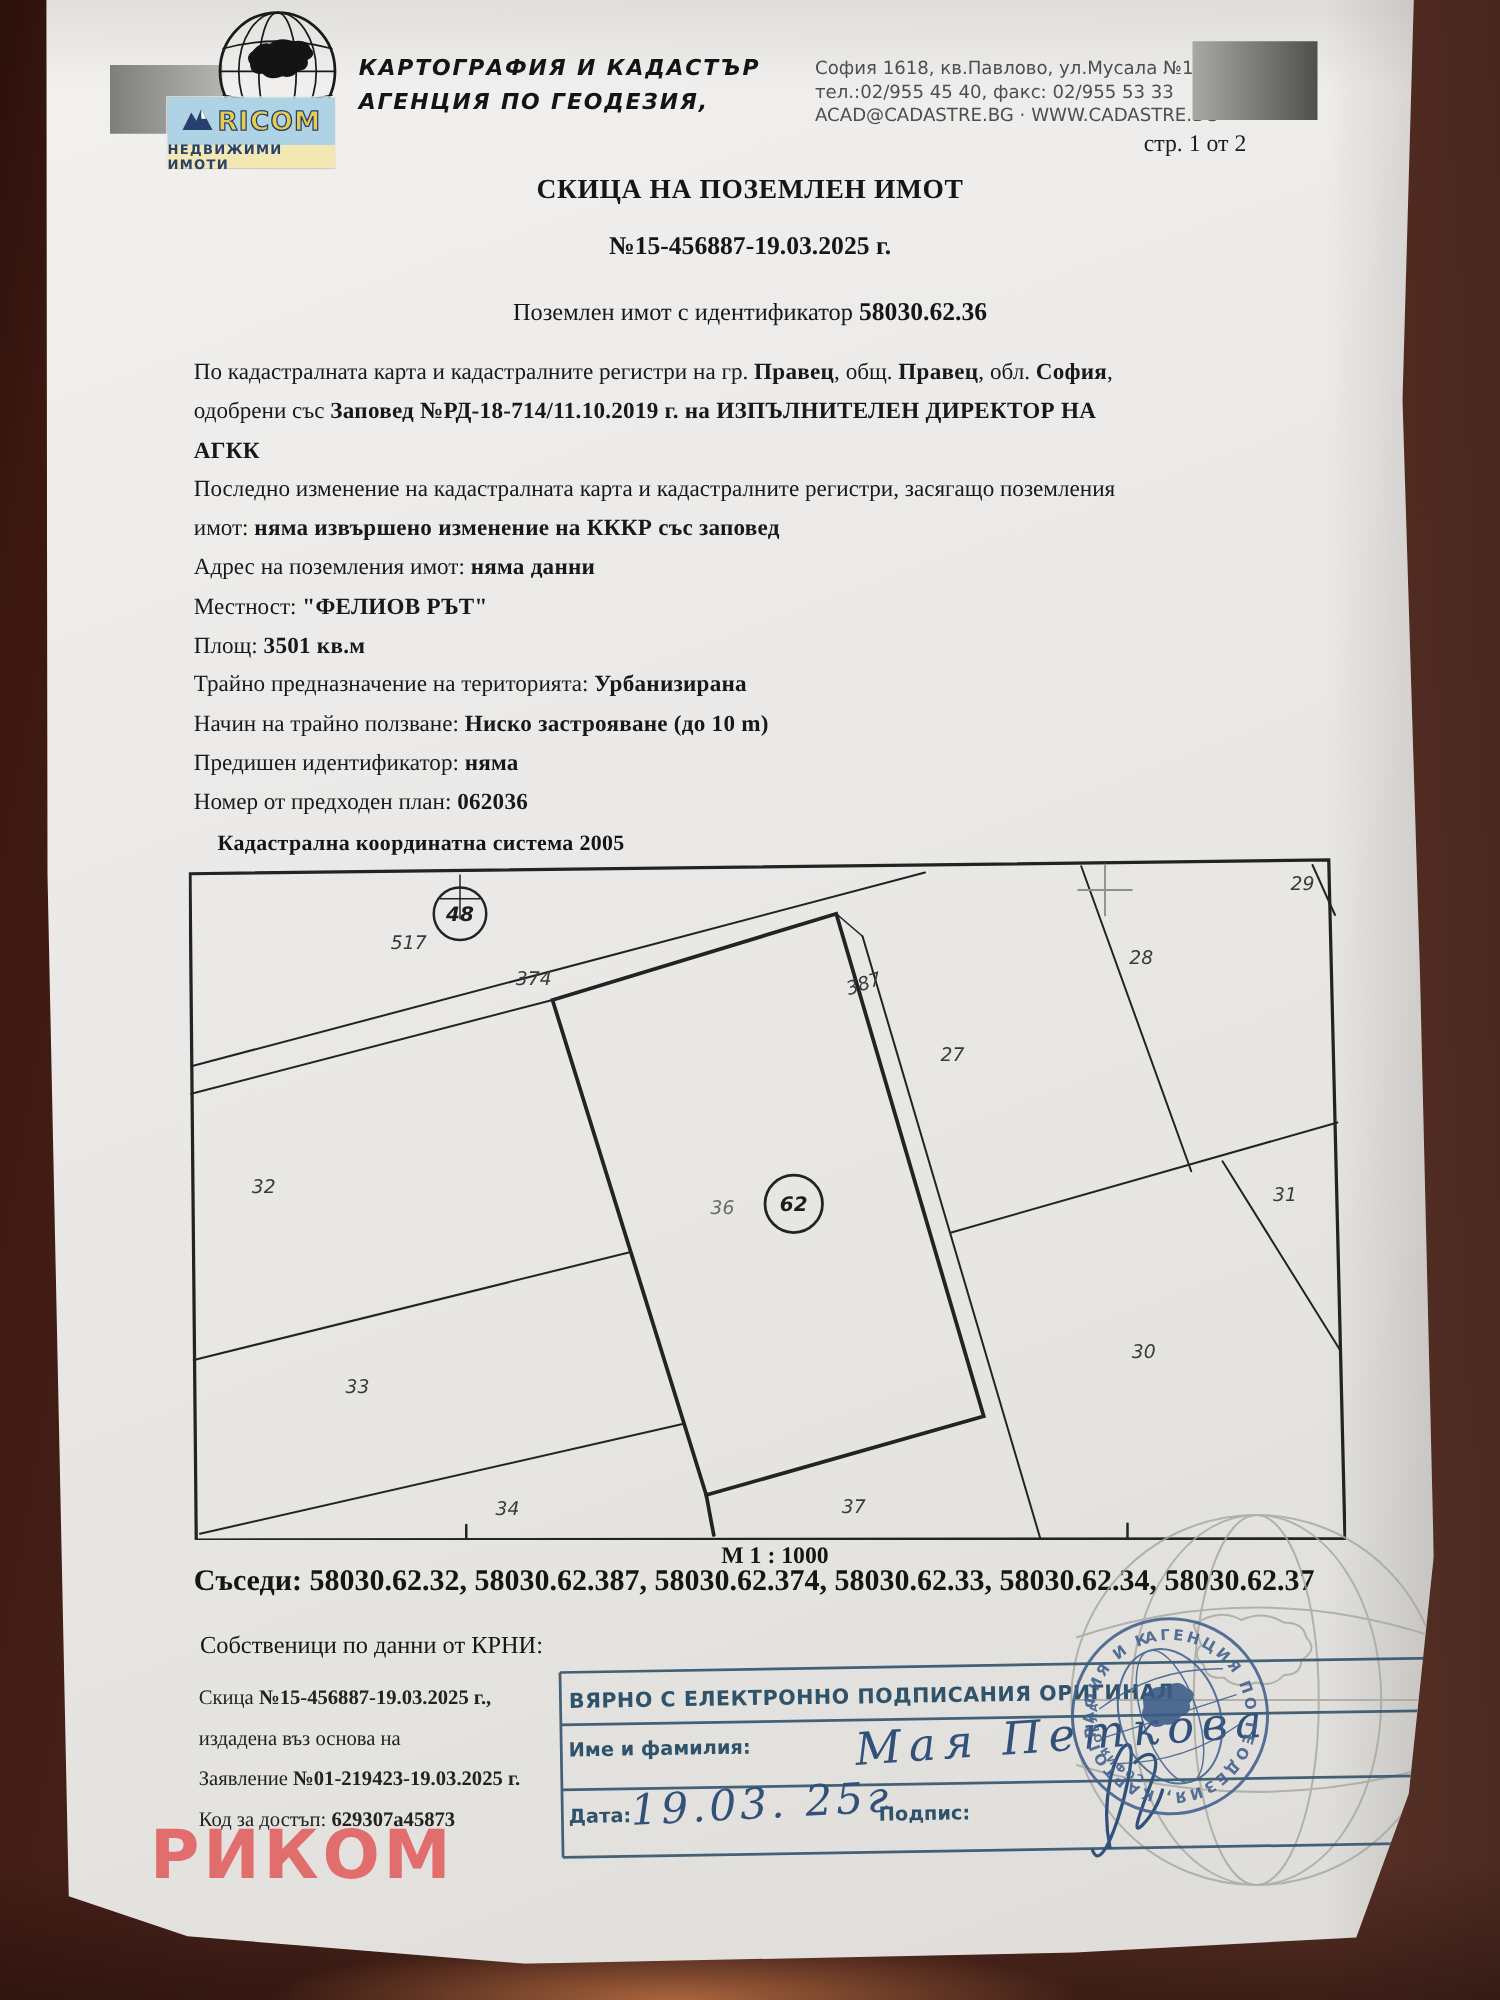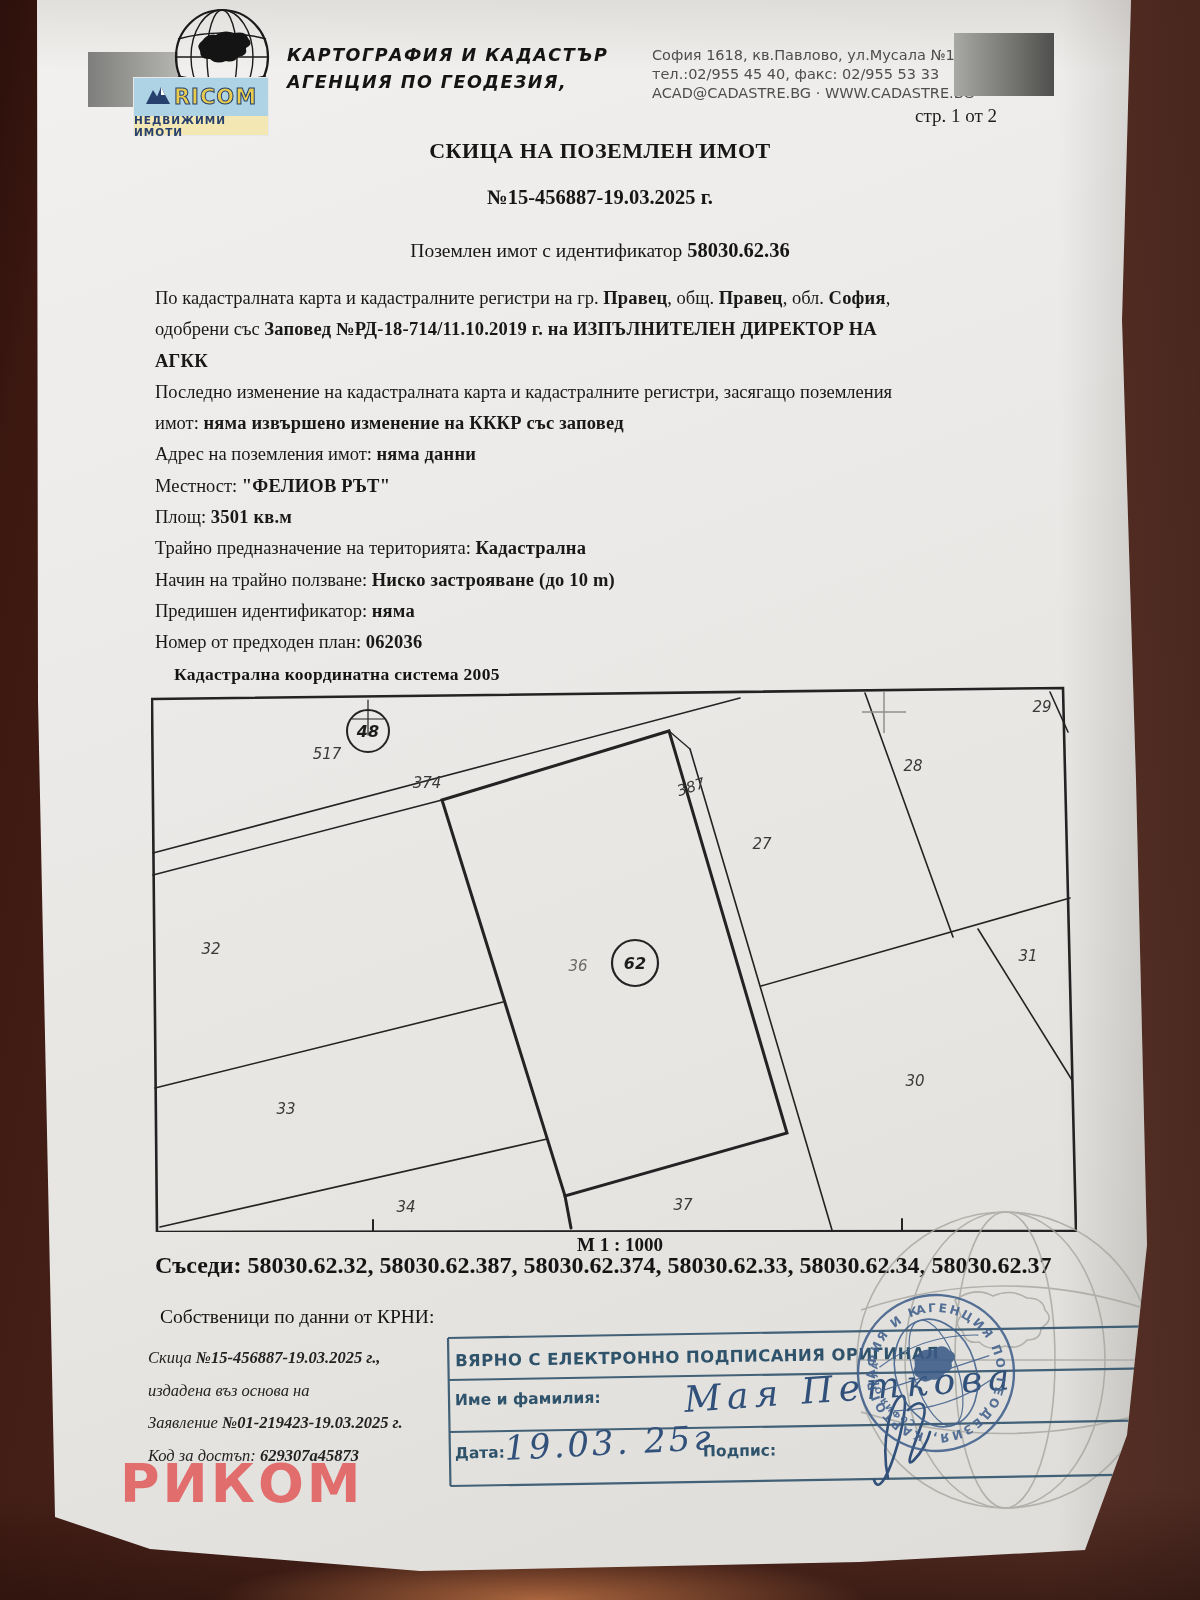--- a/index.html
+++ b/index.html
@@ -115,21 +115,21 @@
 
   <div class="abs" id="details">
       <div class="row"><span>По кадастралната карта и кадастралните регистри на гр. </span><b>Правец</b><span>, общ. </span><b>Правец</b><span>, обл. </span><b>София</b><span>,</span></div>
       <div class="row"><span>одобрени със </span><b>Заповед №РД-18-714/11.10.2019 г. на ИЗПЪЛНИТЕЛЕН ДИРЕКТОР НА</b></div>
       <div class="row"><b>АГКК</b></div>
       <div class="row"><span>Последно изменение на кадастралната карта и кадастралните регистри, засягащо поземления</span></div>
       <div class="row"><span>имот: </span><b>няма извършено изменение на КККР със заповед</b></div>
       <div class="row"><span>Адрес на поземления имот: </span><b>няма данни</b></div>
       <div class="row"><span>Местност: </span><b>"ФЕЛИОВ РЪТ"</b></div>
       <div class="row"><span>Площ: </span><b>3501 кв.м</b></div>
-      <div class="row"><span>Трайно предназначение на територията: </span><b>Кадастрална</b></div>
+      <div class="row"><span>Трайно предназначение на територията: </span><b>Урбанизирана</b></div>
       <div class="row"><span>Начин на трайно ползване: </span><b>Ниско застрояване (до 10 m)</b></div>
       <div class="row"><span>Предишен идентификатор: </span><b>няма</b></div>
       <div class="row"><span>Номер от предходен план: </span><b>062036</b></div>
     </div>
   <div class="abs map-heading" style="left:154px;top:664px;margin-left:20px;">Кадастрална координатна система 2005</div>
 
   <div class="abs" id="map">
     <svg width="926" height="546" viewBox="0 0 926 546">
       <g stroke="#232323" fill="none" stroke-linecap="round">
 
@@ -185,21 +185,21 @@
         <span class="bold" style="left: 484px; top: 277px;">62</span>
       </div>
   </div>
 
   <div class="abs center scale-text" style="left:20px;top:1234px;">М 1 : 1000</div>
   <div class="abs neighbors" style="left:155px;top:1252px;" id="neighbors-line">
       <div class="row"><span>Съседи: </span><b>58030.62.32, 58030.62.387, 58030.62.374, 58030.62.33, 58030.62.34, 58030.62.37</b></div>
     </div>
 
   <div class="abs owners-heading" style="left:160px;top:1306px;">Собственици по данни от КРНИ:</div>
-  <div class="abs" id="issue-block" style="left:148px;top:1348px;font-style:italic;">
+  <div class="abs" id="issue-block" style="left:159px;top:1348px;">
       <div class="row"><span>Скица </span><b>№15-456887-19.03.2025 г.,</b></div>
       <div class="row"><span>издадена въз основа на</span></div>
       <div class="row"><span>Заявление </span><b>№01-219423-19.03.2025 г.</b></div>
       <div class="row"><span>Код за достъп: </span><b>629307а45873</b></div>
     </div>
 
   <div class="abs stampbox-text certify" style="left:455px;top:1346px;width:680px;">ВЯРНО С ЕЛЕКТРОННО ПОДПИСАНИЯ ОРИГИНАЛ</div>
   <div class="abs stampbox-text fieldlabel" style="left:455px;top:1390px;">Име и фамилия:</div>
   <div class="abs stampbox-text fieldlabel" style="left:455px;top:1444px;">Дата:</div>
   <div class="abs stampbox-text fieldlabel" style="left:703px;top:1442px;">Подпис:</div>

